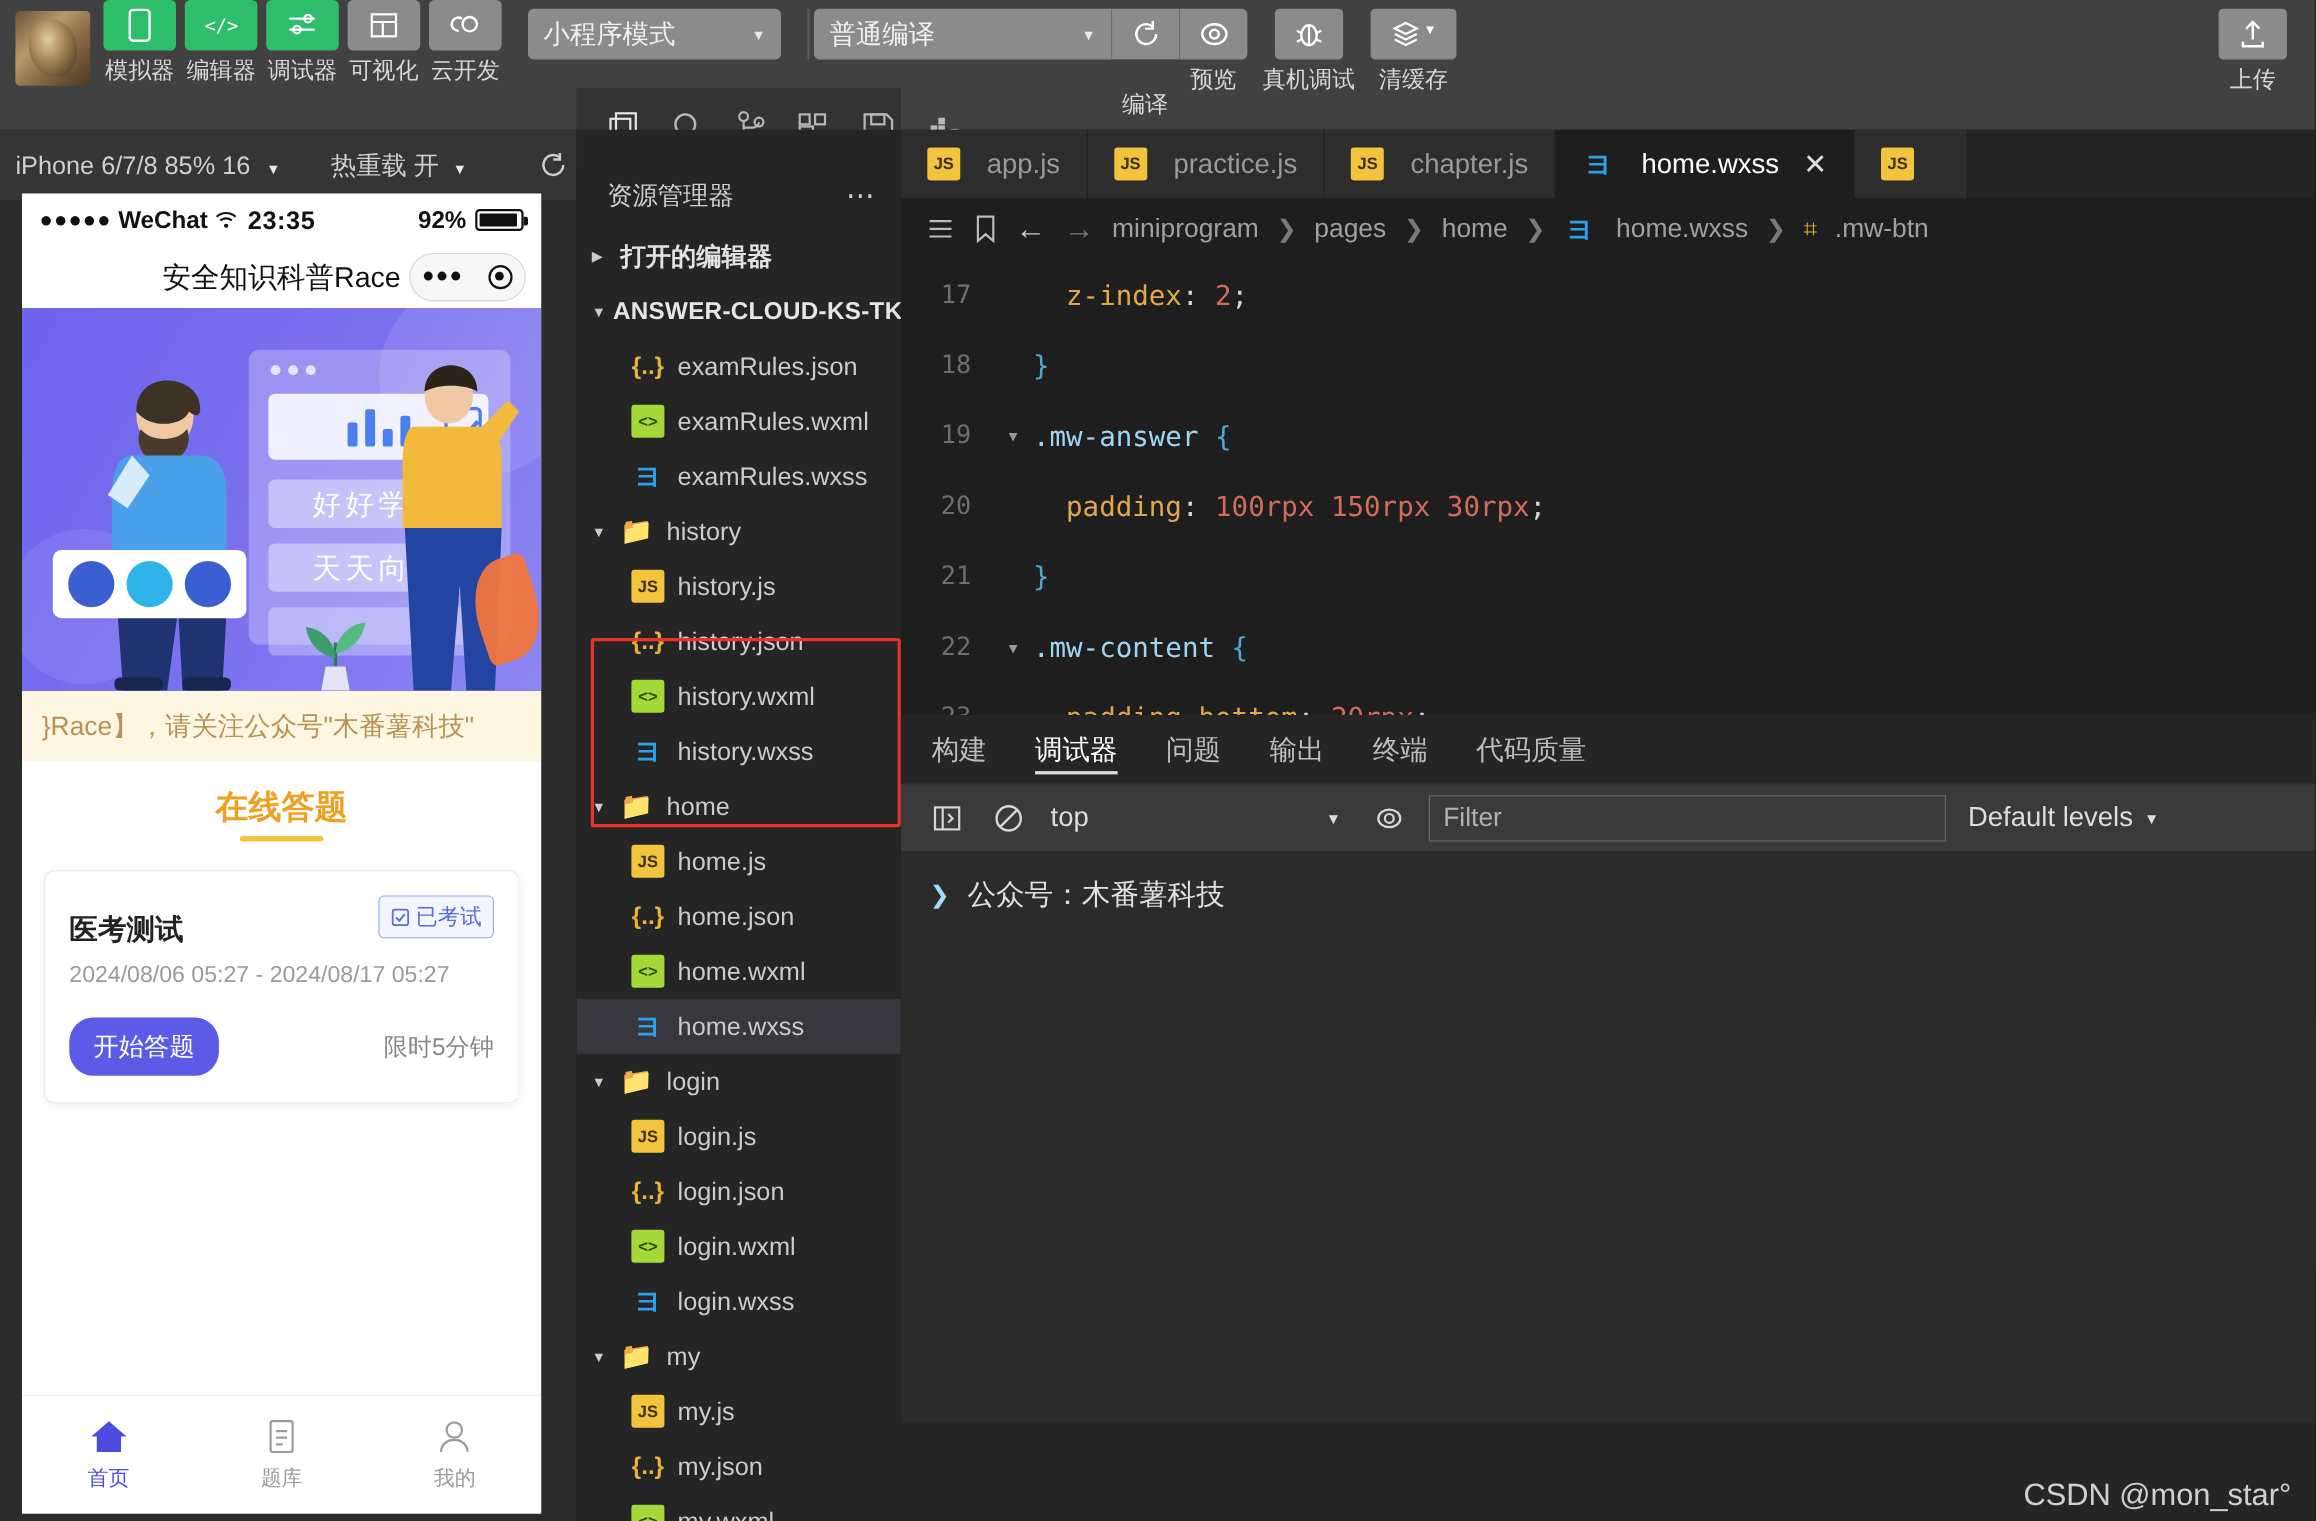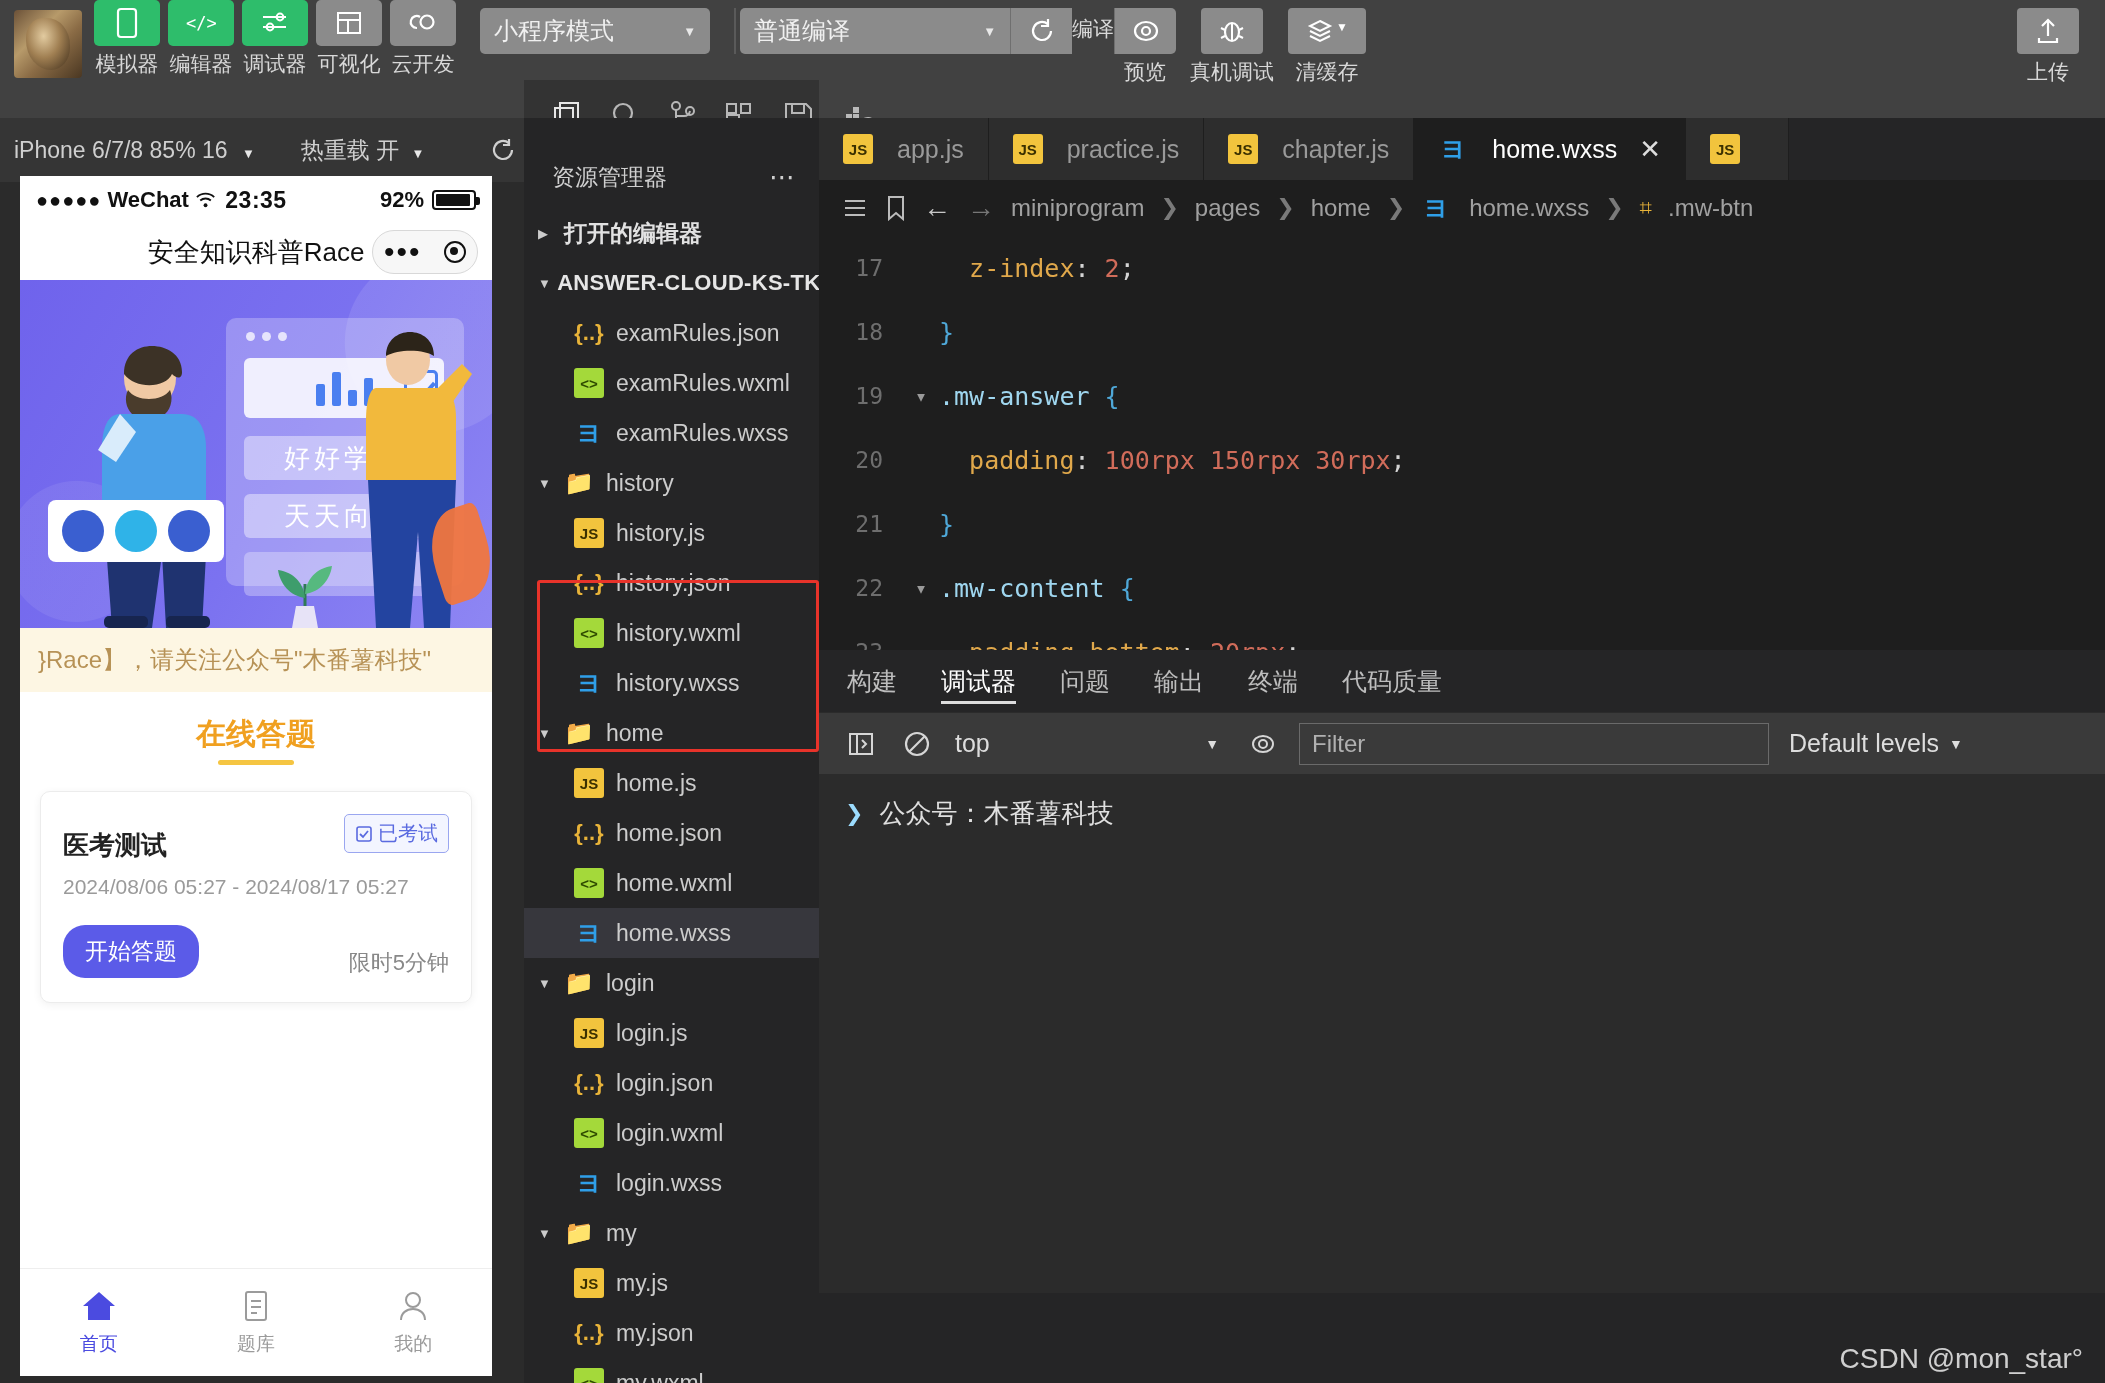--- a/index.html
+++ b/index.html
@@ -139,21 +139,21 @@
   .examcard{
     margin:18px 20px 0;background:#fff;border:1px solid #ececec;border-radius:10px;
     box-shadow:0 2px 8px rgba(0,0,0,.06); padding:36px 22px 24px; position:relative; flex:none;
   }
   .ex-name{font-size:26px;color:#222;font-weight:700;}
   .ex-date{font-size:21px;color:#9a9a9a;margin-top:12px;}
   .ex-badge{
     position:absolute;right:22px;top:22px;border:1px solid #9aa6f0;color:#5a6ae0;border-radius:5px;
     font-size:20px;padding:5px 10px;background:#f3f5ff; display:flex;align-items:center;gap:5px;cursor:pointer;
   }
-  .ex-bot{display:flex;align-items:flex-end;justify-content:space-between;margin-top:26px;}
+  .ex-bot{display:flex;align-items:center;justify-content:space-between;margin-top:26px;}
   .ex-btn{
     background:#5b5be8;color:#fff;border:none;border-radius:22px;font-size:23px;
     padding:11px 22px;cursor:pointer;font-family:inherit;
   }
   .ex-limit{font-size:22px;color:#888;}
 
   .tabbar{
     margin-top:auto;height:108px;border-top:1px solid #eee;background:#fff;
     display:flex;align-items:center; flex:none;
   }
@@ -310,21 +310,21 @@
     <span class="caret">▼</span>
   </div>
 
   <div class="sep" style="margin-left:24px;"></div>
 
   <div class="sel" style="width:270px;border-radius:5px 0 0 5px;margin-left:4px;">
     <span class="cap">普通编译</span>
     <span class="caret">▼</span>
   </div>
 
-  <div style="display:flex;flex-direction:row;align-items:center;">
+  <div style="display:flex;flex-direction:column;align-items:center;gap:23px;">
     <div class="iconbtn" style="border-radius:0;border-left:1px solid #6f6f6f;">
       <svg width="30" height="30" viewBox="0 0 30 30">
           <path d="M24 15a9 9 0 1 1-3.2-6.9" fill="none" stroke="#fff" stroke-width="2.2"></path>
           <path d="M21 3v7h-7" fill="none" stroke="#fff" stroke-width="2.2"></path>
         </svg>
     </div>
     <div class="mini-lbl">编译</div>
   </div>
 
   <div style="display:flex;flex-direction:column;align-items:center;">

